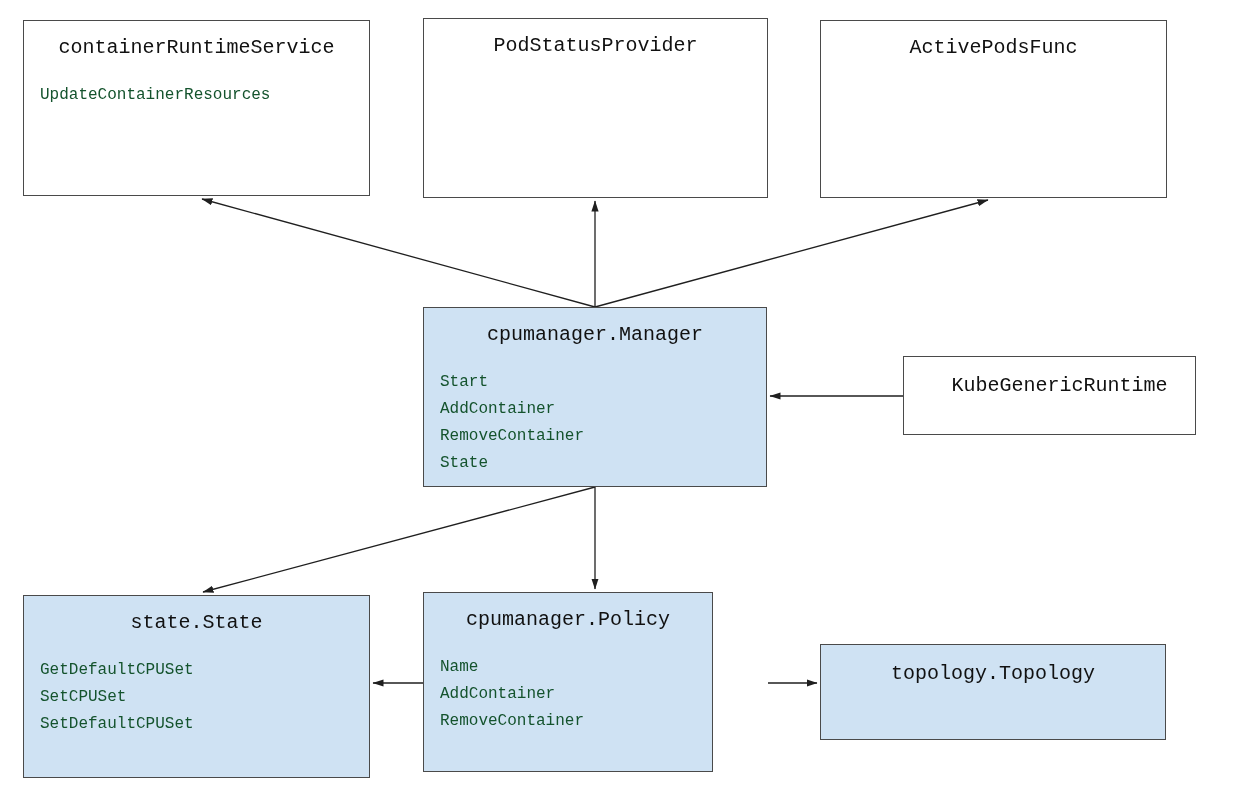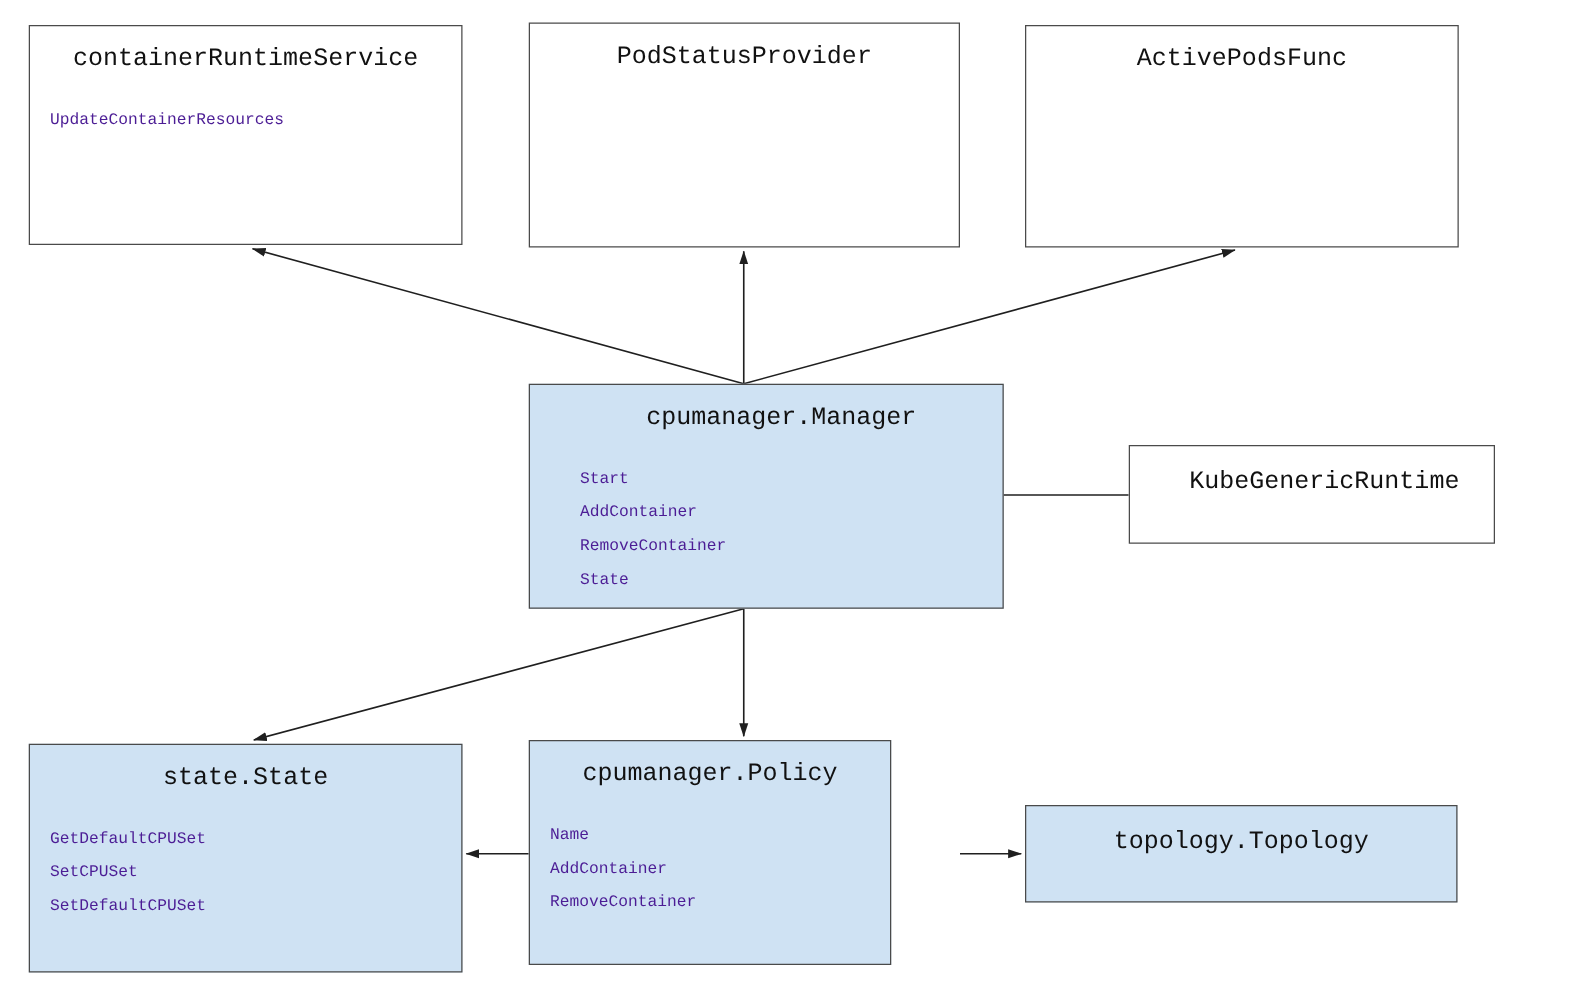--- a/index.html
+++ b/index.html
@@ -29,23 +29,23 @@
     font-size: 20px;
     color: #111111;
     text-align: center;
     padding-top: 15px;
     white-space: nowrap;
   }
   .node.single .node-title { padding-top: 17px; }
   .node-methods {
     margin-top: 23px;
     padding-left: 16px;
-    font-size: 13px;
+    font-size: 16px;
     line-height: 27px;
-    color: #4c1d95;
+    color: #14532d;
     white-space: nowrap;
   }
   .edge-line { stroke: #1f1f1f; stroke-width: 1.3; fill: none; }
 </style>
 </head>
 <body>
 
 <div class="canvas">
 
   <svg class="edges-layer" width="1258" height="788" viewBox="0 0 1258 788">
@@ -72,21 +72,21 @@
   </div>
 
   <div class="node" style="left:423px; top:18px; width:345px; height:180px;">
     <div class="node-title">PodStatusProvider</div>
   </div>
 
   <div class="node" style="left:820px; top:20px; width:347px; height:178px;">
     <div class="node-title">ActivePodsFunc</div>
   </div>
 
-  <div class="node highlight" style="left:423px; top:307px; width:380px; height:180px;padding-left:24px;">
+  <div class="node highlight" style="left:423px; top:307px; width:344px; height:180px;">
     <div class="node-title">cpumanager.Manager</div>
     <div class="node-methods">
       <div class="method">Start</div>
       <div class="method">AddContainer</div>
       <div class="method">RemoveContainer</div>
       <div class="method">State</div>
     </div>
   </div>
 
   <div class="node single" style="left:903px; top:356px; width:293px; height:79px;padding-left:20px;">
@@ -104,17 +104,17 @@
 
   <div class="node highlight" style="left:423px; top:592px; width:290px; height:180px;">
     <div class="node-title">cpumanager.Policy</div>
     <div class="node-methods">
       <div class="method">Name</div>
       <div class="method">AddContainer</div>
       <div class="method">RemoveContainer</div>
     </div>
   </div>
 
-  <div class="node highlight single" style="left:820px; top:644px; width:346px; height:78px;">
+  <div class="node highlight single" style="left:820px; top:644px; width:346px; height:96px;">
     <div class="node-title">topology.Topology</div>
   </div>
 
 </div>
 
 </body></html>

